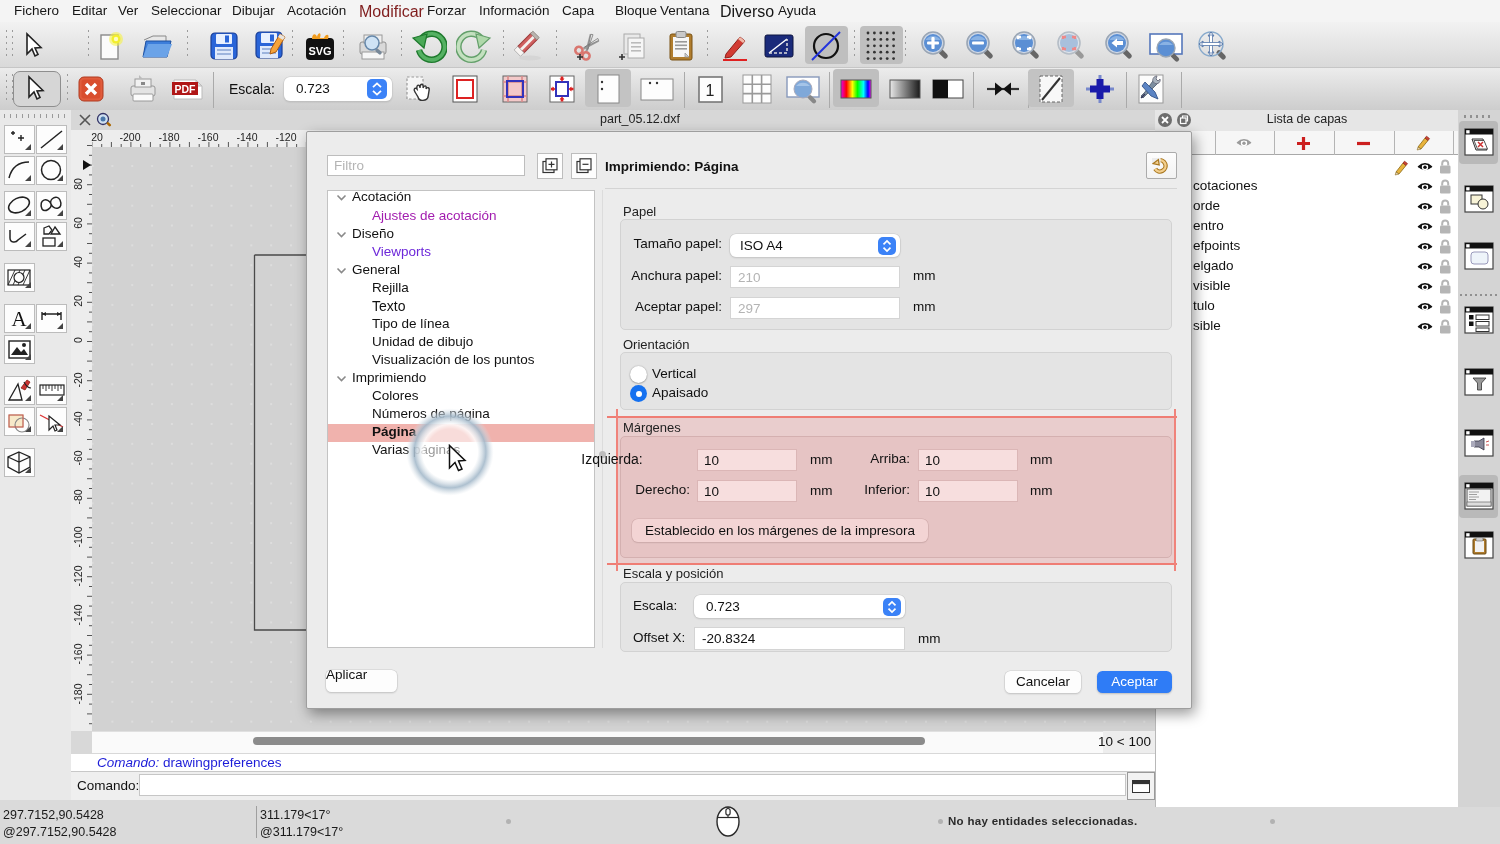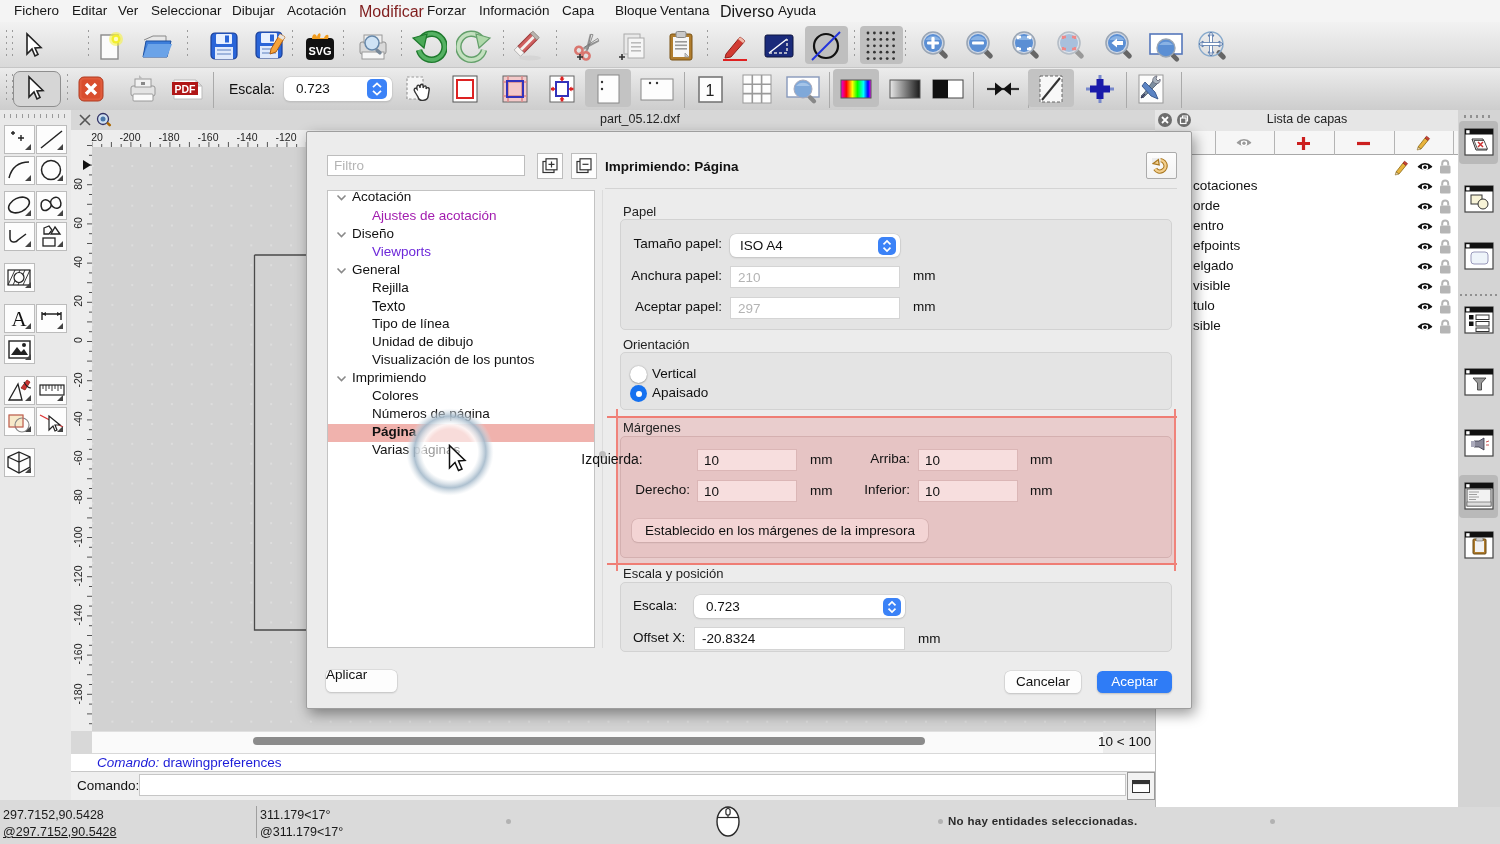--- a/index.html
+++ b/index.html
@@ -588,21 +588,21 @@
 <div class="abs" style="left:71px;top:772px;width:1084px;height:28px;background:#efefef;"></div>
 <div class="abs" style="left:77px;top:778px;font-size:13.5px;color:#111;">Comando:</div>
 <div class="abs" style="left:139px;top:774px;width:987px;height:22px;background:#fff;border:1px solid #c6c6c6;"></div>
 <div class="abs" style="left:1127px;top:772px;width:28px;height:28px;background:#f2f2f2;border:1px solid #999;"></div>
 <svg class="abs" style="left:1132px;top:780px;" width="18" height="13">
       <rect x="0.5" y="0.5" width="17" height="12" fill="#fff" stroke="#333"></rect>
       <rect x="0.5" y="0.5" width="17" height="3.6" fill="#333"></rect>
     </svg>
 <div class="abs" style="left:0;top:800px;width:1500px;height:44px;background:#dadada;"></div>
 <div class="abs" style="left:3px;top:808px;font-size:12.5px;color:#1a1a1a;">297.7152,90.5428</div>
-<div class="abs" style="left:3px;top:825px;font-size:12.5px;color:#1a1a1a;text-decoration:underline;">@297.7152,90.5428</div>
+<div class="abs" style="left:3px;top:825px;font-size:12.5px;color:#1a1a1a;">@297.7152,90.5428</div>
 <div class="abs" style="left:256px;top:806px;width:1px;height:32px;background:#9f9f9f;"></div>
 <div class="abs" style="left:260px;top:808px;font-size:12.5px;color:#1a1a1a;">311.179&lt;17°</div>
 <div class="abs" style="left:260px;top:825px;font-size:12.5px;color:#1a1a1a;">@311.179&lt;17°</div>
 <svg class="abs" style="left:714px;top:804px;" width="28" height="35">
       <ellipse cx="14" cy="17.5" rx="11" ry="14.5" fill="#fff" stroke="#2a2a2a" stroke-width="1.4"></ellipse>
       <path d="M3.2 13.5 L24.8 13.5" stroke="#2a2a2a" stroke-width="1.2"></path>
       <path d="M14 3 L14 13.5" stroke="#2a2a2a" stroke-width="1.2"></path>
       <rect x="11.9" y="4.5" width="4.2" height="6.5" rx="2.1" fill="#fff" stroke="#2a2a2a" stroke-width="1.2"></rect>
     </svg>
 <div class="abs" style="left:506px;top:819px;width:5px;height:5px;border-radius:3px;background:#b2b2b2;"></div>

